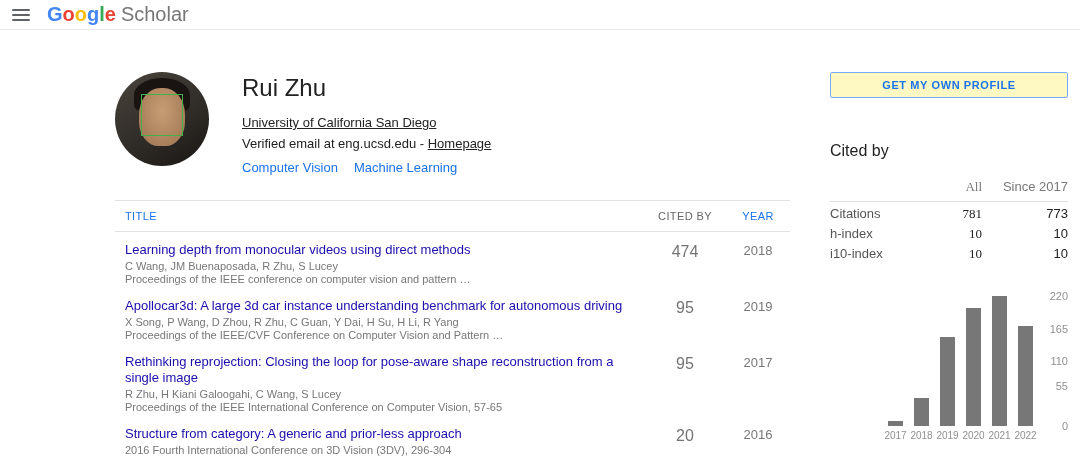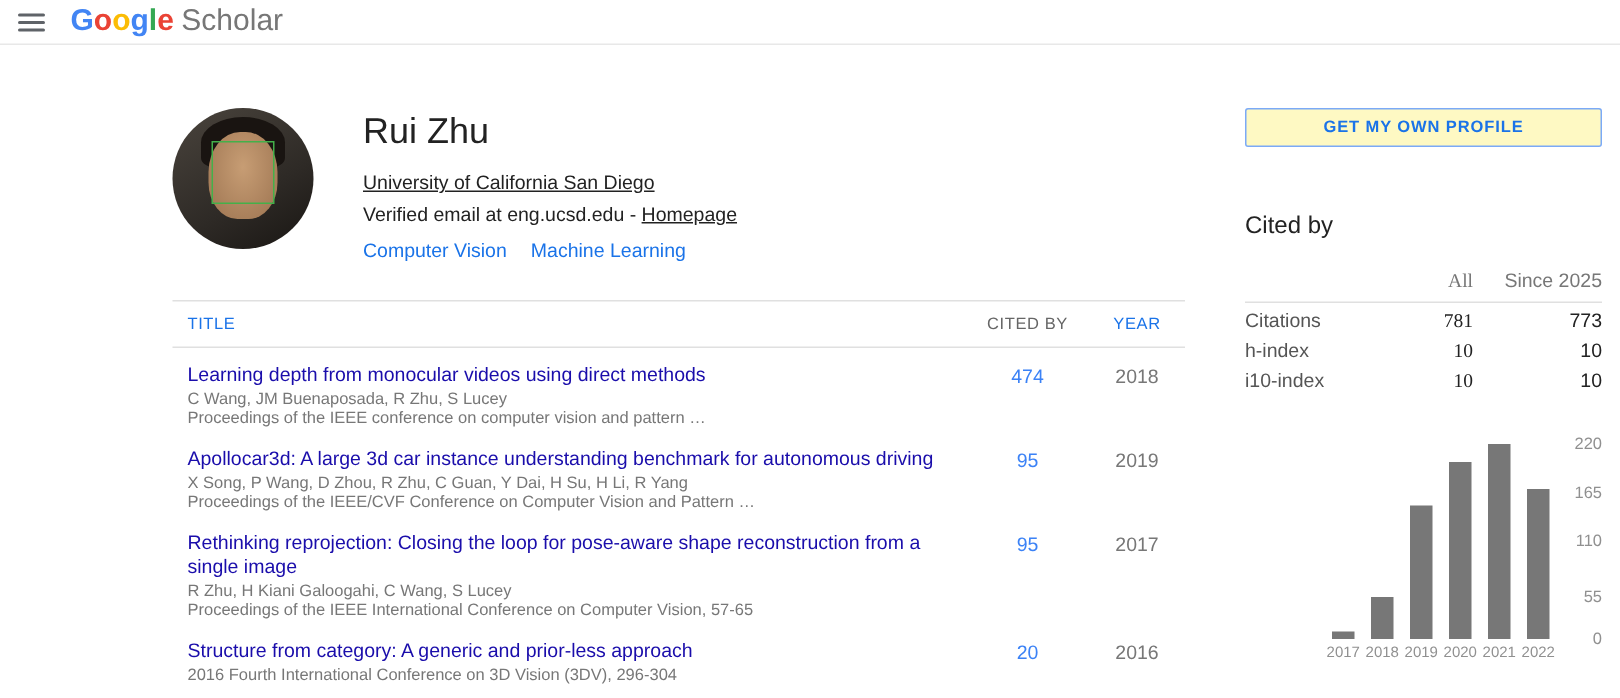--- a/index.html
+++ b/index.html
@@ -54,21 +54,21 @@
   .col-title { flex: 1; }
   .col-cited { width: 82px; text-align: center; }
   .col-year { width: 64px; text-align: center; }
   .hdr-title { color: #1a73e8; }
   .hdr-cited { color: #666; cursor: pointer; }
   .hdr-year { color: #1a73e8; cursor: pointer; }
   .pub-row { display: flex; padding: 10px 0 2px 10px; }
   .pub-title { font-size: 13px; line-height: 16px; color: #1a0dab; cursor: pointer;
     margin-bottom: 2px; }
   .pub-authors, .pub-venue { font-size: 11px; line-height: 13px; color: #777; }
-  .pub-cited { font-size: 13px; color: #3b82f6; cursor: pointer; padding-top: 1px; }
+  .pub-cited { font-size: 16px; color: #737373; cursor: pointer; padding-top: 1px; }
   .pub-year { font-size: 13px; color: #777; padding-top: 1px; }
 
   
   .gmop-btn { width: 100%; border: 1px solid #7baaf7; color: #1a73e8; background: #fef9c3;
     font-size: 11px; font-weight: bold; text-align: center; padding: 6px 0;
     border-radius: 2px; cursor: pointer; letter-spacing: .6px; }
   .citedby-title { margin-top: 44px; font-size: 16px; font-weight: normal; color: #222; }
   .metrics { margin-top: 13px; font-size: 13px; }
   .metrics-header { display: flex; padding: 6px 0; border-bottom: 1px solid #e0e0e0;
     color: #777; }
@@ -179,21 +179,21 @@
 
   <div class="sidebar">
     <button class="gmop-btn">GET MY OWN PROFILE</button>
 
     <h2 class="citedby-title">Cited by</h2>
 
     <div class="metrics">
       <div class="metrics-header">
         <div class="m-label"></div>
         <div class="m-all">All</div>
-        <div class="m-since">Since 2025</div>
+        <div class="m-since">Since 2017</div>
       </div>
       <div class="metrics-row">
         <div class="m-label">Citations</div>
         <div class="m-all">781</div>
         <div class="m-since">773</div>
       </div>
       <div class="metrics-row">
         <div class="m-label">h-index</div>
         <div class="m-all">10</div>
         <div class="m-since">10</div>
@@ -229,19 +229,19 @@
           </div>
           <div class="bar-col">
             <div class="bar" style="background: rgb(119, 119, 119); height: 100px;"></div>
             <div class="bar-label">2022</div>
           </div>
         </div>
       <div class="yticks">
           <div class="ytick" style="top: -6px;">220</div>
           <div class="ytick" style="top: 26.5px;">165</div>
           <div class="ytick" style="top: 59px;">110</div>
-          <div class="ytick" style="top: 96px;">55</div>
+          <div class="ytick" style="top: 84px;">55</div>
           <div class="ytick" style="top: 124px;">0</div>
         </div>
     </div>
   </div>
 
 </div>
 
 </body></html>

